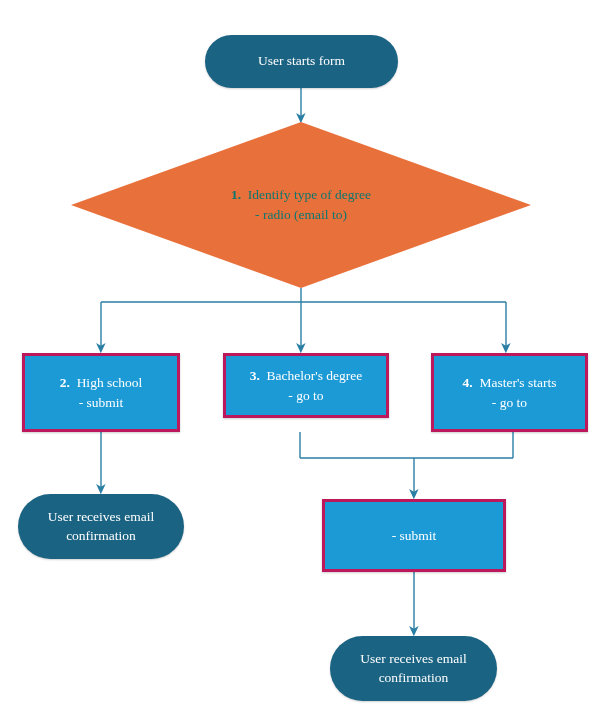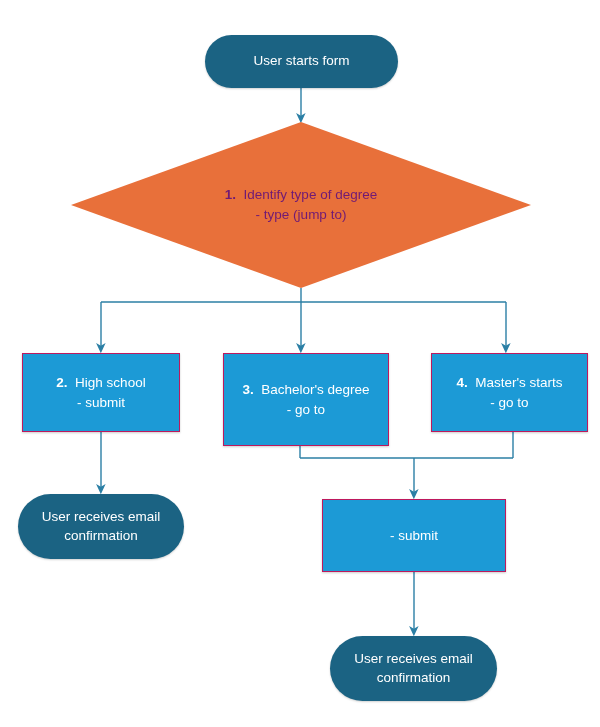--- a/index.html
+++ b/index.html
@@ -51,40 +51,41 @@
   }
   .node-decision-text {
     position: absolute;
     left: 0;
     top: 0;
     width: 100%;
     height: 100%;
     display: flex;
     align-items: center;
     justify-content: center;
-    color: #701a75;
+    color: #0f766e;
     font-size: 13.5px;
     line-height: 1.45;
     text-align: center;
   }
   .node-process {
     background: #1c9ad6;
-    border: 1px solid #be185d;
+    border: 3px solid #be185d;
     font-size: 13.5px;
     line-height: 1.45;
     box-shadow: 0 1px 2px rgba(0,0,0,0.20);
   }
   .node-num {
     font-weight: bold;
   }
   .txt-line {
     display: block;
   }
   .label-inner {
     padding: 0 6px;
+    font-family: Liberation Serif, serif;
   }
 </style>
 </head>
 <body>
 
 <svg id="flowchart-canvas" viewBox="0 0 600 727" xmlns="http://www.w3.org/2000/svg">
   <defs>
     <marker id="arrowhead" markerWidth="9" markerHeight="9" refX="4.2" refY="4.2" orient="auto" markerUnits="strokeWidth">
       <path d="M0.6,0.9 L8,4.3 L0.6,7.7 L2.6,4.3 Z" fill="#2b7fa5"></path>
     </marker>
@@ -122,33 +123,33 @@
   <span class="label-inner">
     <span class="txt-line">User starts form</span>
   </span>
 </div>
 
 <div class="node-decision-wrap" style="left:71px; top:122px; width:460px; height:166px;">
   <div class="node-decision-shape"></div>
   <div class="node-decision-text">
     <span class="label-inner">
       <span class="txt-line"><span class="node-num">1.</span>&nbsp; <span>Identify type of degree</span></span>
-      <span class="txt-line">- type (jump to)</span>
+      <span class="txt-line">- radio (email to)</span>
     </span>
   </div>
 </div>
 
 <div class="node node-process" style="left:22px; top:353px; width:158px; height:79px;">
   <span class="label-inner">
     <span class="txt-line"><span class="node-num">2.</span>&nbsp; <span>High school</span></span>
     <span class="txt-line">- submit</span>
   </span>
 </div>
 
-<div class="node node-process" style="left:223px; top:353px; width:166px; height:93px;">
+<div class="node node-process" style="left:223px; top:353px; width:166px; height:65px;">
   <span class="label-inner">
     <span class="txt-line"><span class="node-num">3.</span>&nbsp; <span>Bachelor's degree</span></span>
     <span class="txt-line">- go to</span>
   </span>
 </div>
 
 <div class="node node-process" style="left:431px; top:353px; width:157px; height:79px;">
   <span class="label-inner">
     <span class="txt-line"><span class="node-num">4.</span>&nbsp; <span>Master's starts</span></span>
     <span class="txt-line">- go to</span>

